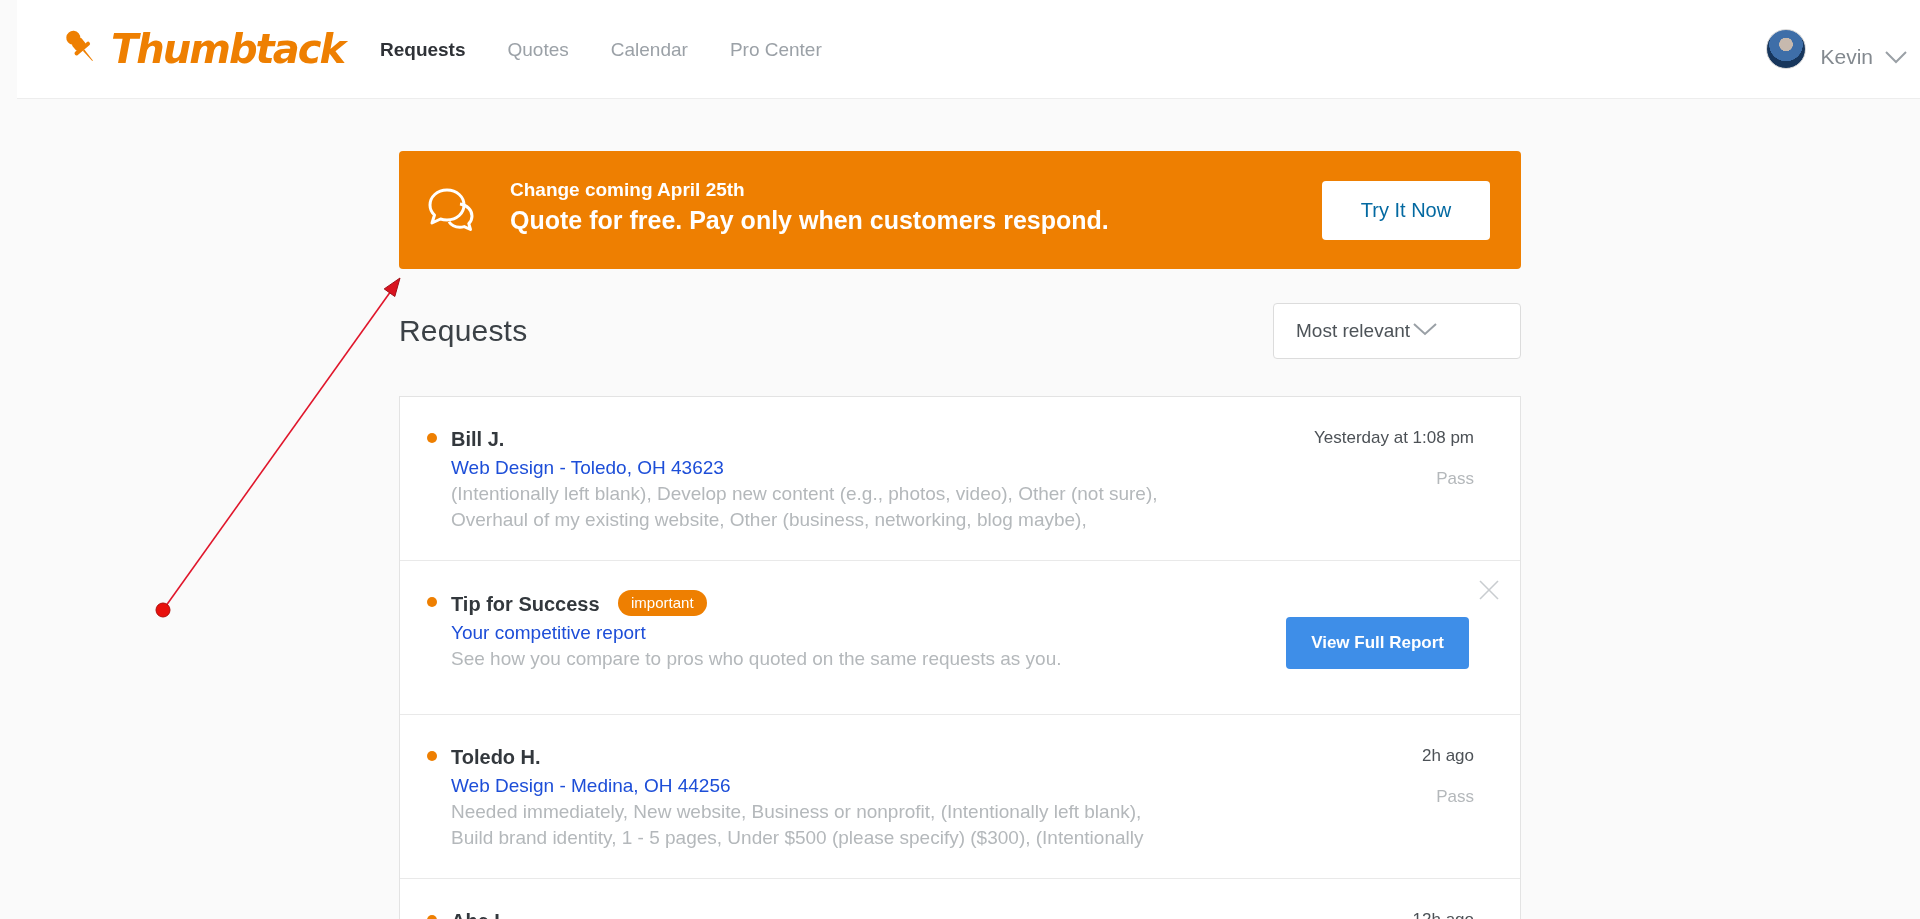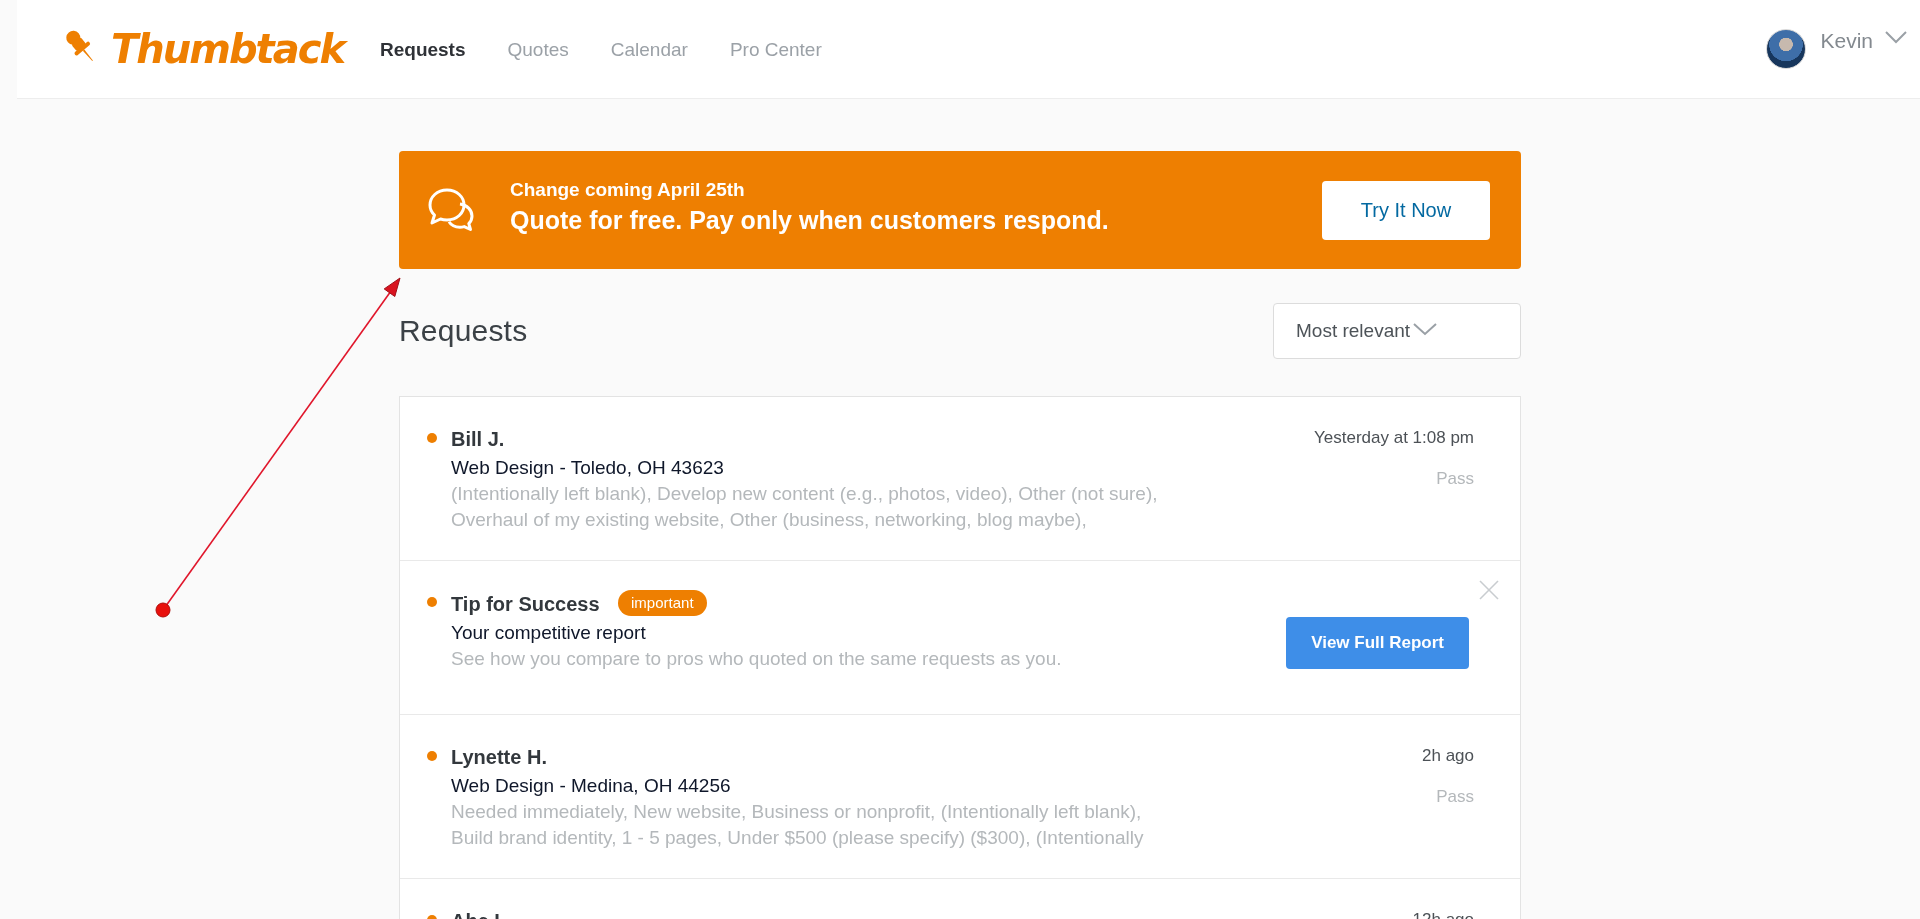--- a/index.html
+++ b/index.html
@@ -25,21 +25,21 @@
     color:#EE7F01; letter-spacing:-2px; margin-left:6px;
   }
   .nav { display:flex; margin-left:36px; }
   .nav a {
     text-decoration:none; font-size:19px; color:#9ba1a7;
     margin-right:42px; line-height:99px;
   }
   .nav a.active { color:#2f3237; font-weight:700; }
   .user-menu {
     margin-left:auto; margin-right:28px;
-    display:flex; align-items:flex-start; cursor:pointer;
+    display:flex; align-items:flex-end; cursor:pointer;
   }
   .avatar {
     width:40px; height:40px; border-radius:50%;
     background: radial-gradient(circle at 50% 38%, #c7b9ae 0 22%, #3e6ea8 23% 55%, #17365c 56% 100%);
     border:1px solid #d8d8d8;
   }
   .user-name { font-size:21px; color:#83898f; margin:0 10px 0 14px; }
 
   .chev { stroke:#9aa0a6; stroke-width:2; fill:none; }
 
@@ -81,21 +81,21 @@
   .row + .row { border-top:1px solid #e9e9e9; }
   .row-bill { min-height:162px; }
   .row-tip  { min-height:154px; }
   .row-lynette { min-height:158px; }
   .row-abe { min-height:160px; }
   .dot {
     position:absolute; left:27px; top:36px;
     width:10px; height:10px; border-radius:50%; background:#EE7F01;
   }
   .row-name { font-size:20px; font-weight:700; color:#33383d; line-height:27px; display:inline-block; }
-  .row-subtitle { font-size:19px; color:#0f172a; line-height:27px; margin-top:1px; }
+  .row-subtitle { font-size:19px; color:#1d4ed8; line-height:27px; margin-top:1px; }
   .row-desc { font-size:19px; color:#b4b8bb; line-height:26px; }
   .row-desc:first-of-type { margin-top:1px; }
   .meta { position:absolute; right:46px; top:30px; text-align:right; }
   .timestamp { font-size:17px; color:#4c5156; line-height:22px; }
   .pass-link { display:inline-block; margin-top:20px; font-size:17px; color:#b4b8bb; }
 
   .badge {
     display:inline-block; vertical-align:3px; margin-left:14px;
     background:#EE7F01; color:#fff; font-size:15px;
     padding:4px 13px 5px; border-radius:14px;
@@ -204,21 +204,21 @@
               <line x1="4" y1="4" x2="22" y2="22"></line>
               <line x1="22" y1="4" x2="4" y2="22"></line>
             </g>
         </svg>
       </span>
       <button class="report-btn">View Full Report</button>
     </div>
 
     <div class="row row-lynette">
       <span class="dot"></span>
-      <div class="row-name">Lynette H.</div>
+      <div class="row-name">Toledo H.</div>
       <div class="row-subtitle">Web Design - Medina, OH 44256</div>
       <div class="row-desc">Needed immediately, New website, Business or nonprofit, (Intentionally left blank),</div>
       <div class="row-desc">Build brand identity, 1 - 5 pages, Under $500 (please specify) ($300), (Intentionally</div>
       <div class="meta">
         <div class="timestamp">2h ago</div>
         <span class="pass-link">Pass</span>
       </div>
     </div>
 
     <div class="row row-abe">

